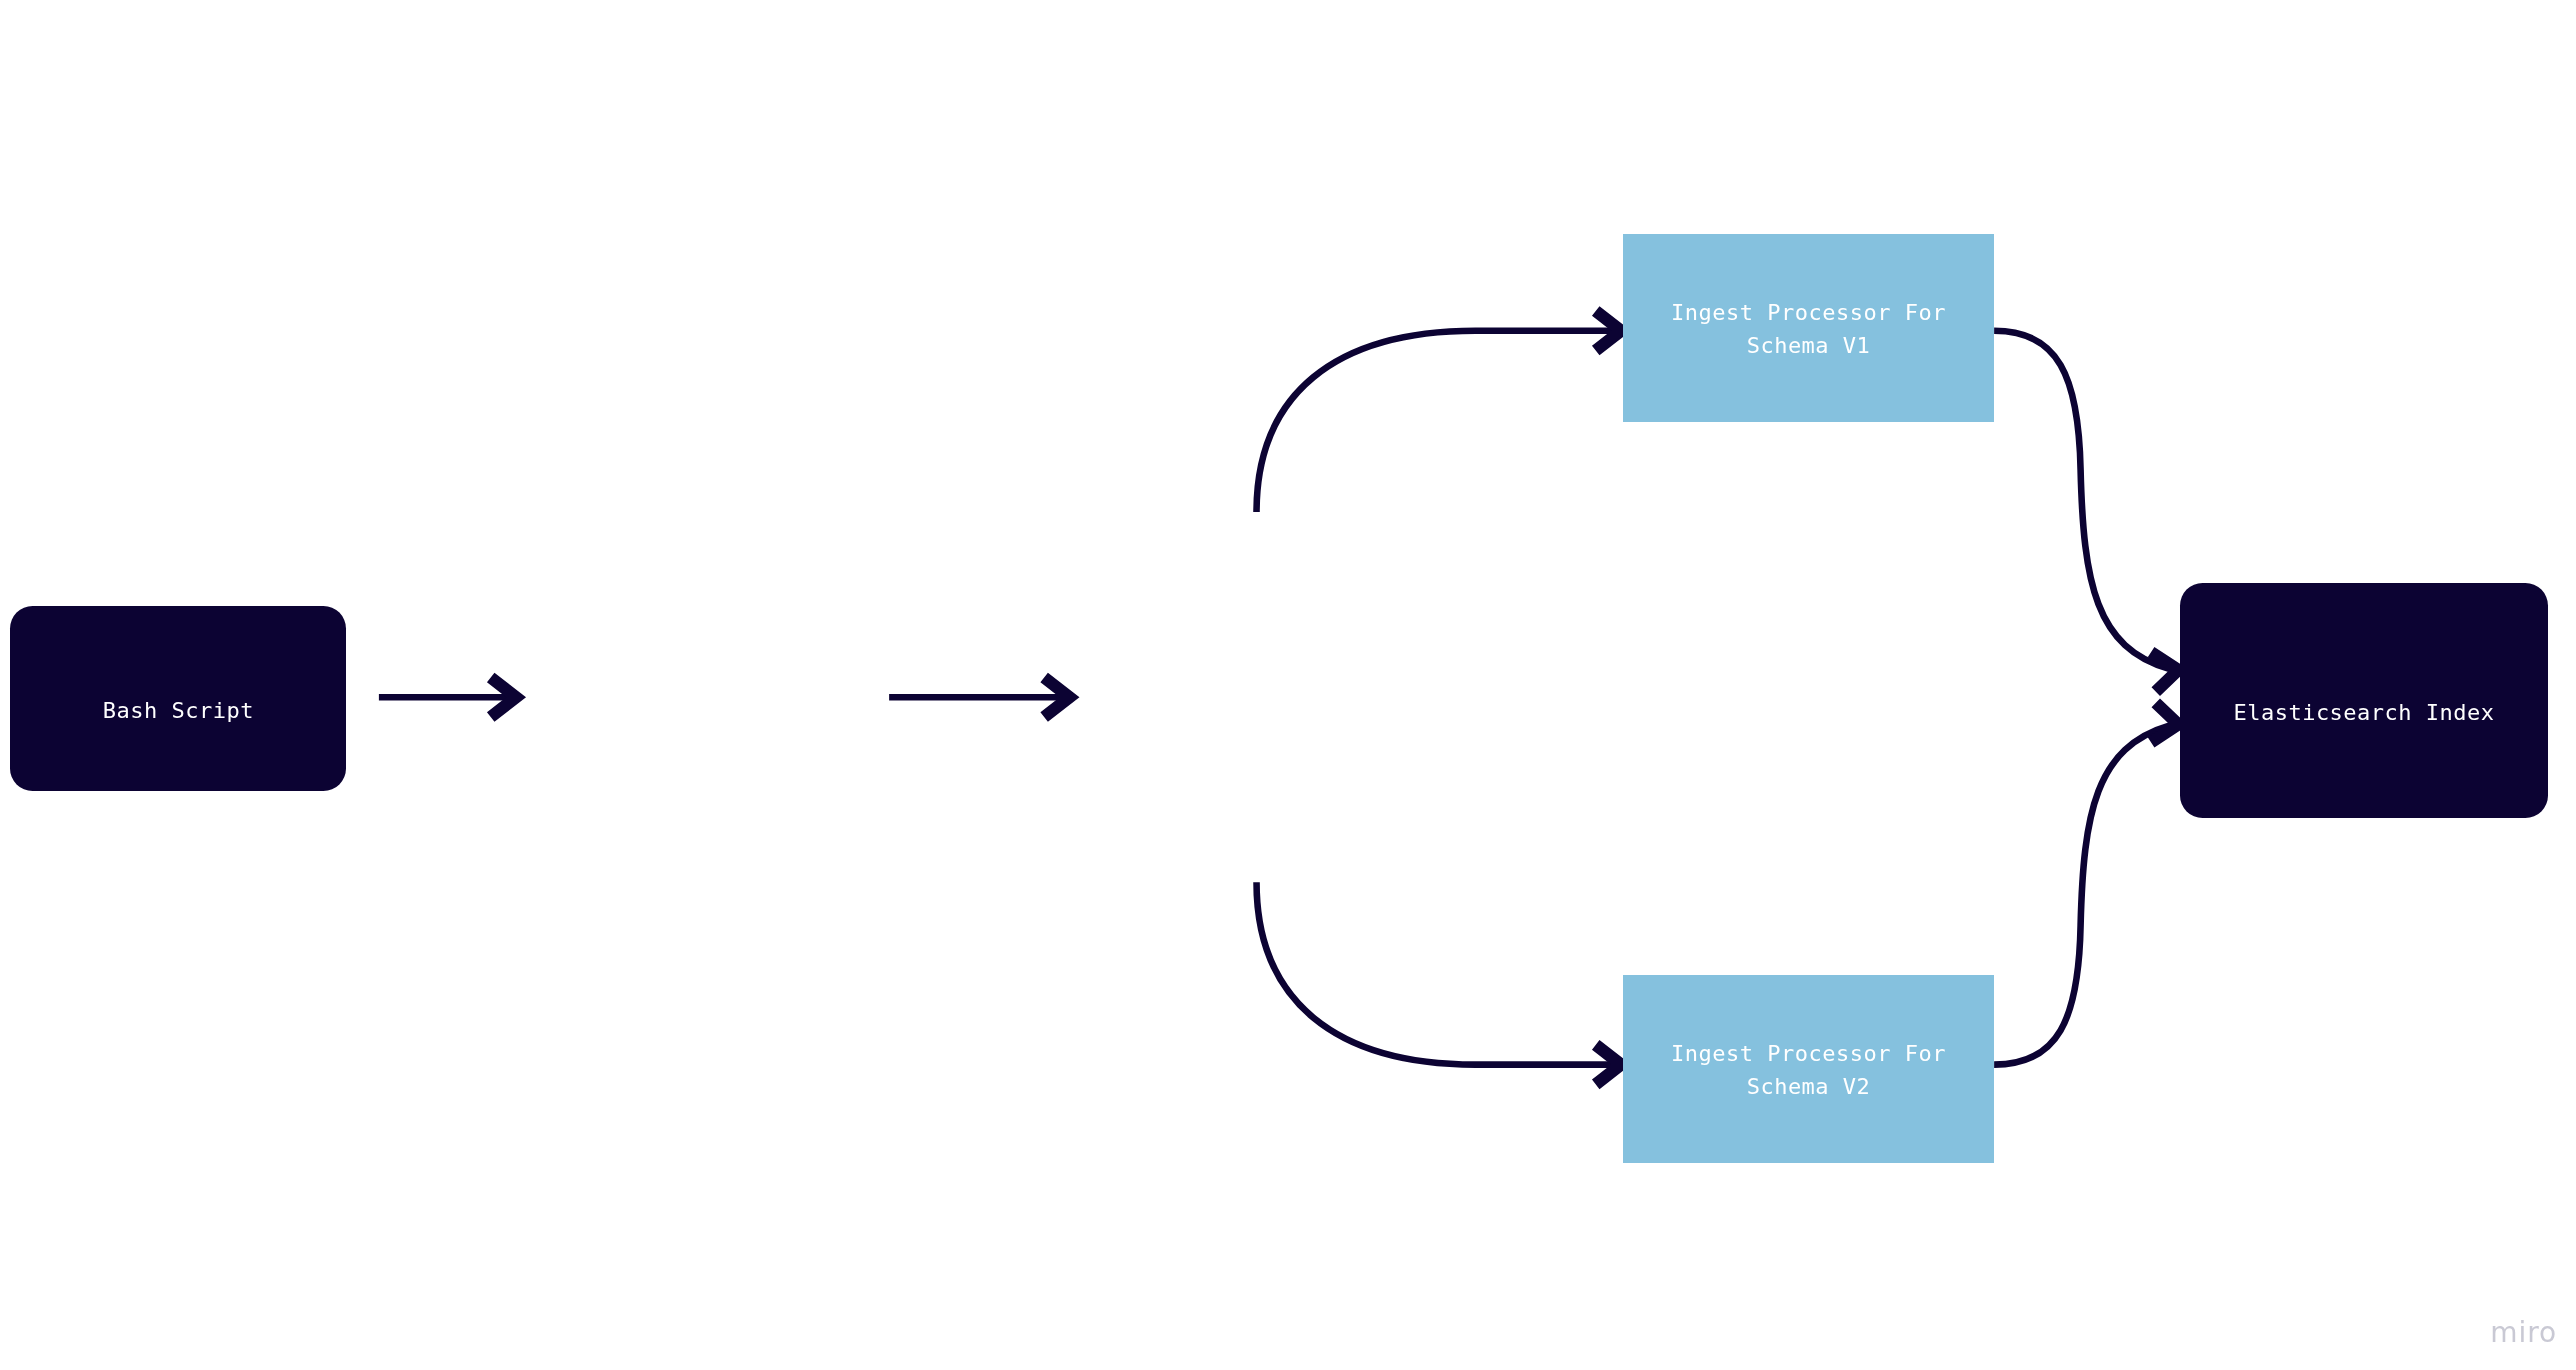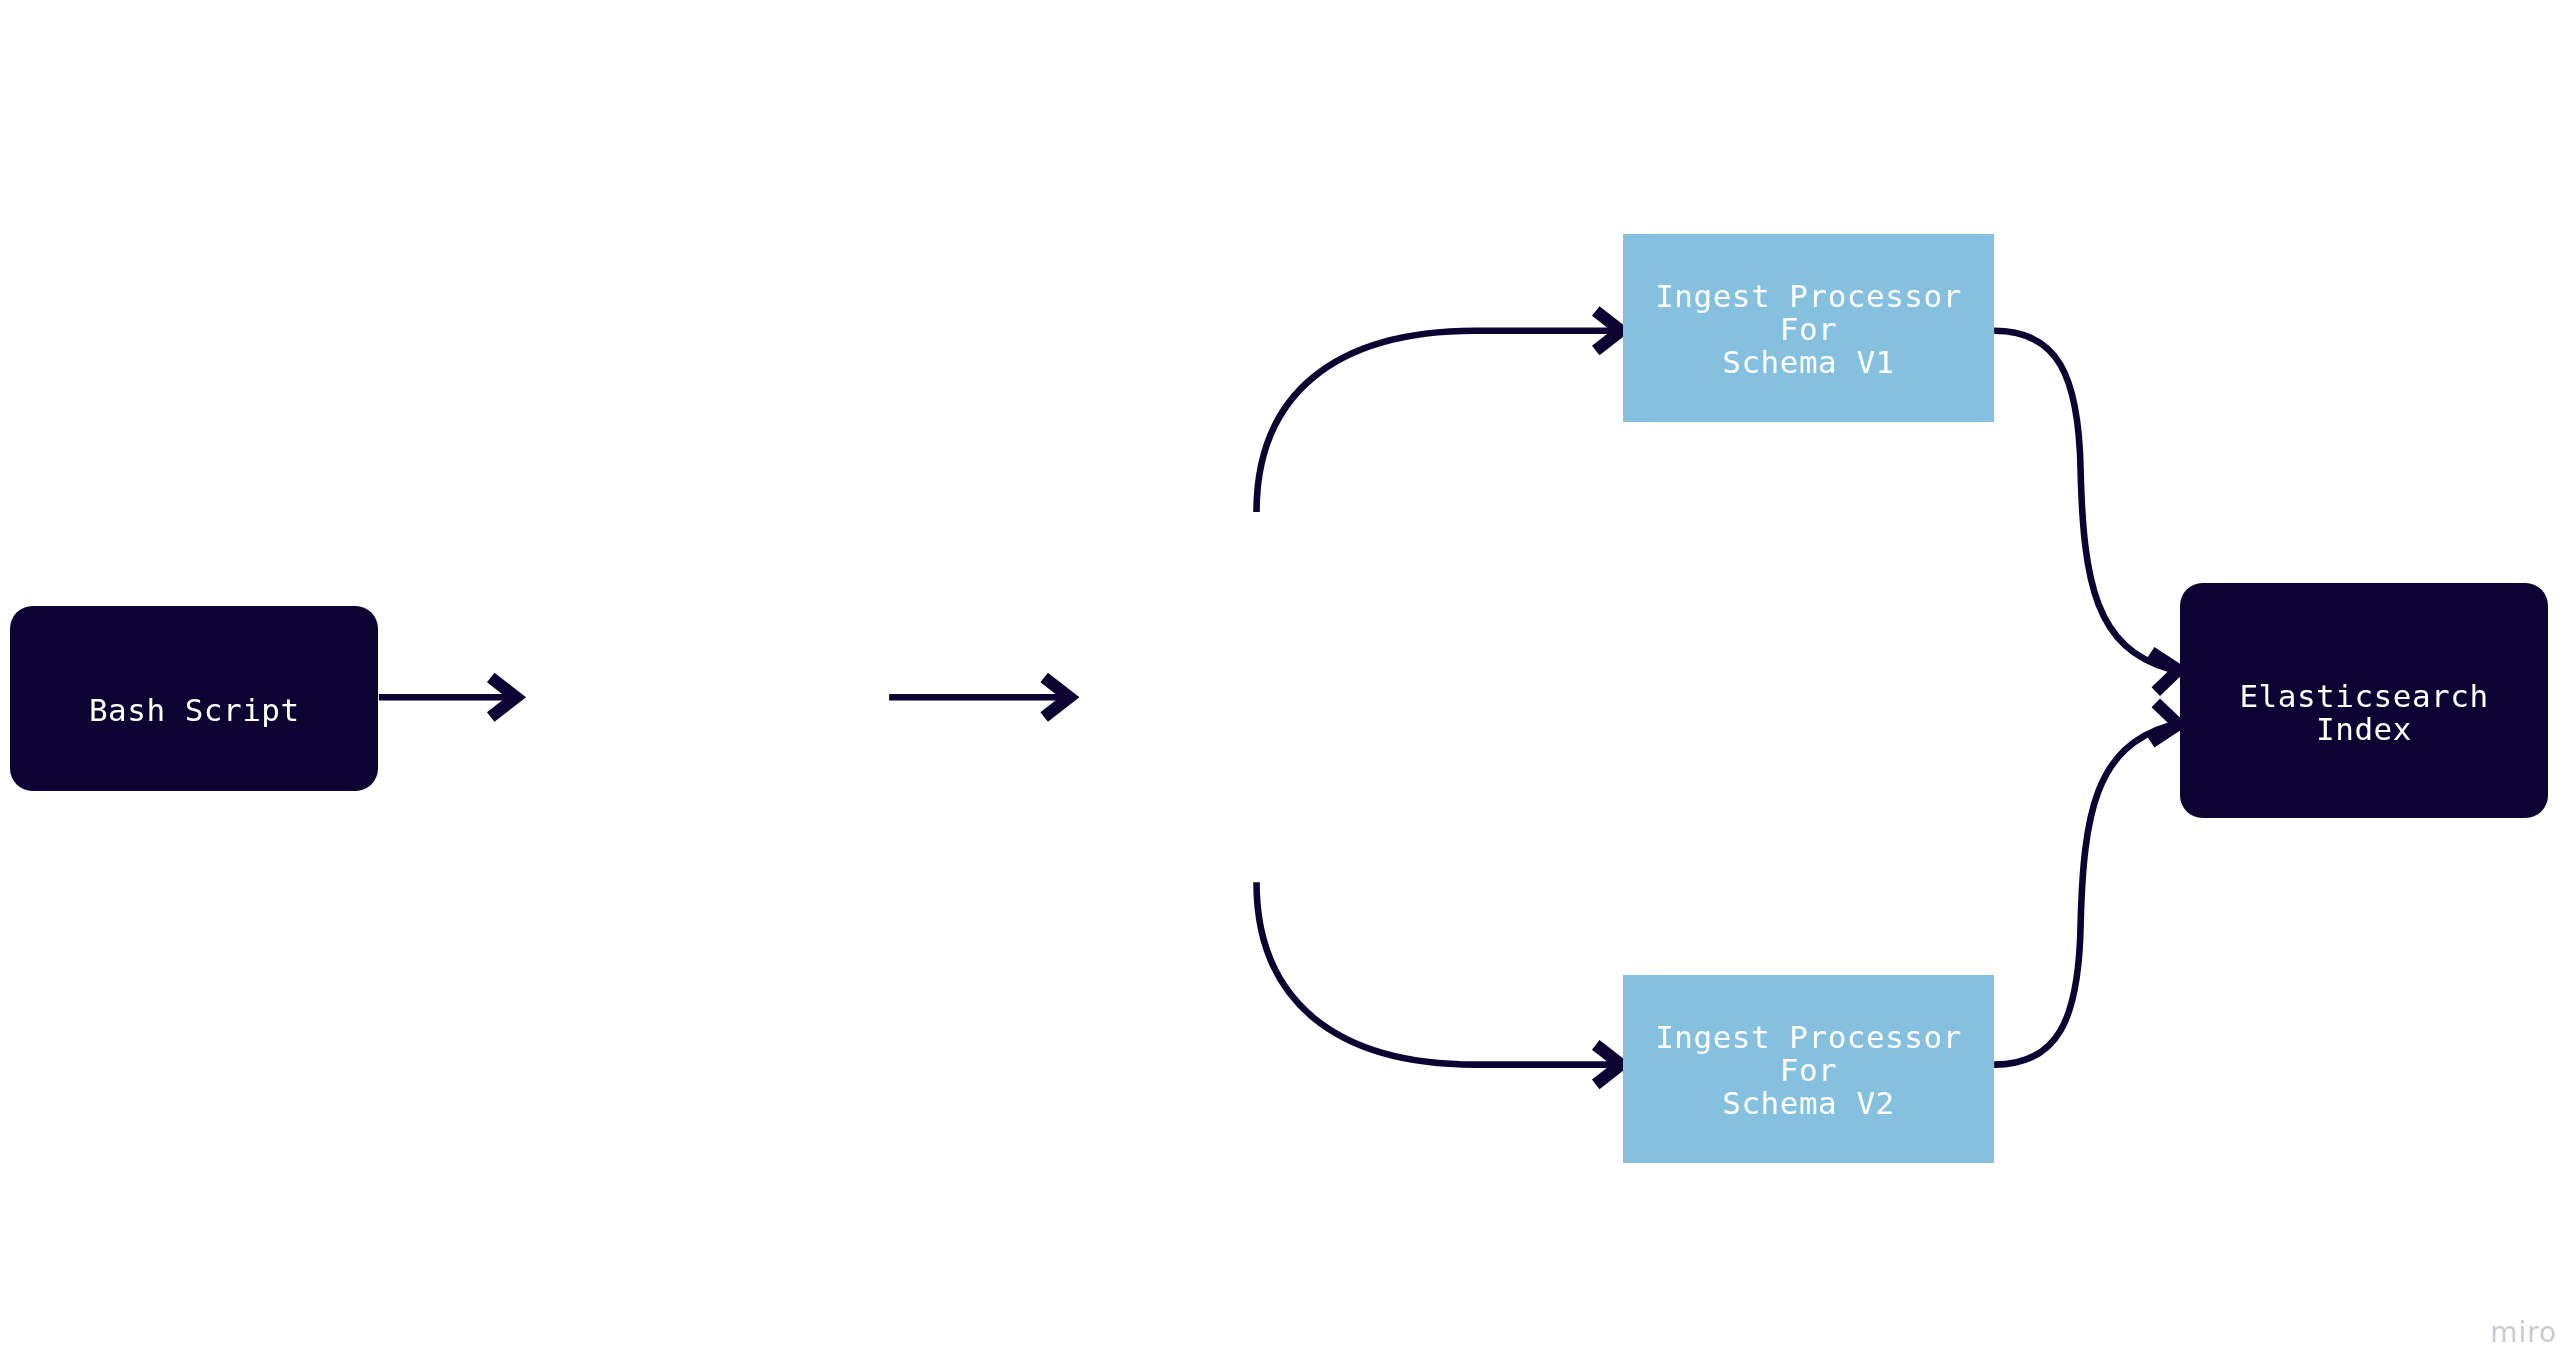--- a/index.html
+++ b/index.html
@@ -32,21 +32,21 @@
     position: absolute;
     box-sizing: border-box;
     display: flex;
     align-items: center;
     justify-content: center;
     text-align: center;
   }
   .node-label {
     color: #ffffff;
     font-family: "DejaVu Sans Mono", "Liberation Mono", monospace;
-    font-size: 31px;
+    font-size: 22px;
     line-height: 33px;
     letter-spacing: 0.5px;
     white-space: pre-line;
     padding: 0 13px;
     margin-top: 24px;
   }
   .node-dark {
     background: #0c0333;
     border-radius: 22.6px;
   }
@@ -64,21 +64,21 @@
     width: 100%;
     height: 100%;
     background: #fcc2c3;
     transform: rotate(45deg);
   }
   .diamond-label {
     position: relative;
     z-index: 2;
   }
   
-  #node-bash   { left: 10.3px;   top: 606px;  width: 368px;  height: 185px; }
+  #node-bash   { left: 10.3px;   top: 606px;  width: 336px;  height: 185px; }
   #node-send   { left: 518px;  top: 604px;  width: 371px;  height: 190px; }
   #node-source { left: 1071px; top: 512px;  width: 370px;  height: 370px; }
   #node-v1     { left: 1623px; top: 234px;  width: 371px;  height: 188px; }
   #node-v2     { left: 1623px; top: 975px; width: 371px;  height: 188px; }
   #node-es     { left: 2180px; top: 583px;  width: 368px;  height: 235px; }
 
   #node-source .node-label {
     line-height: 34px;
     transform: translateY(-5.6px);
   }

